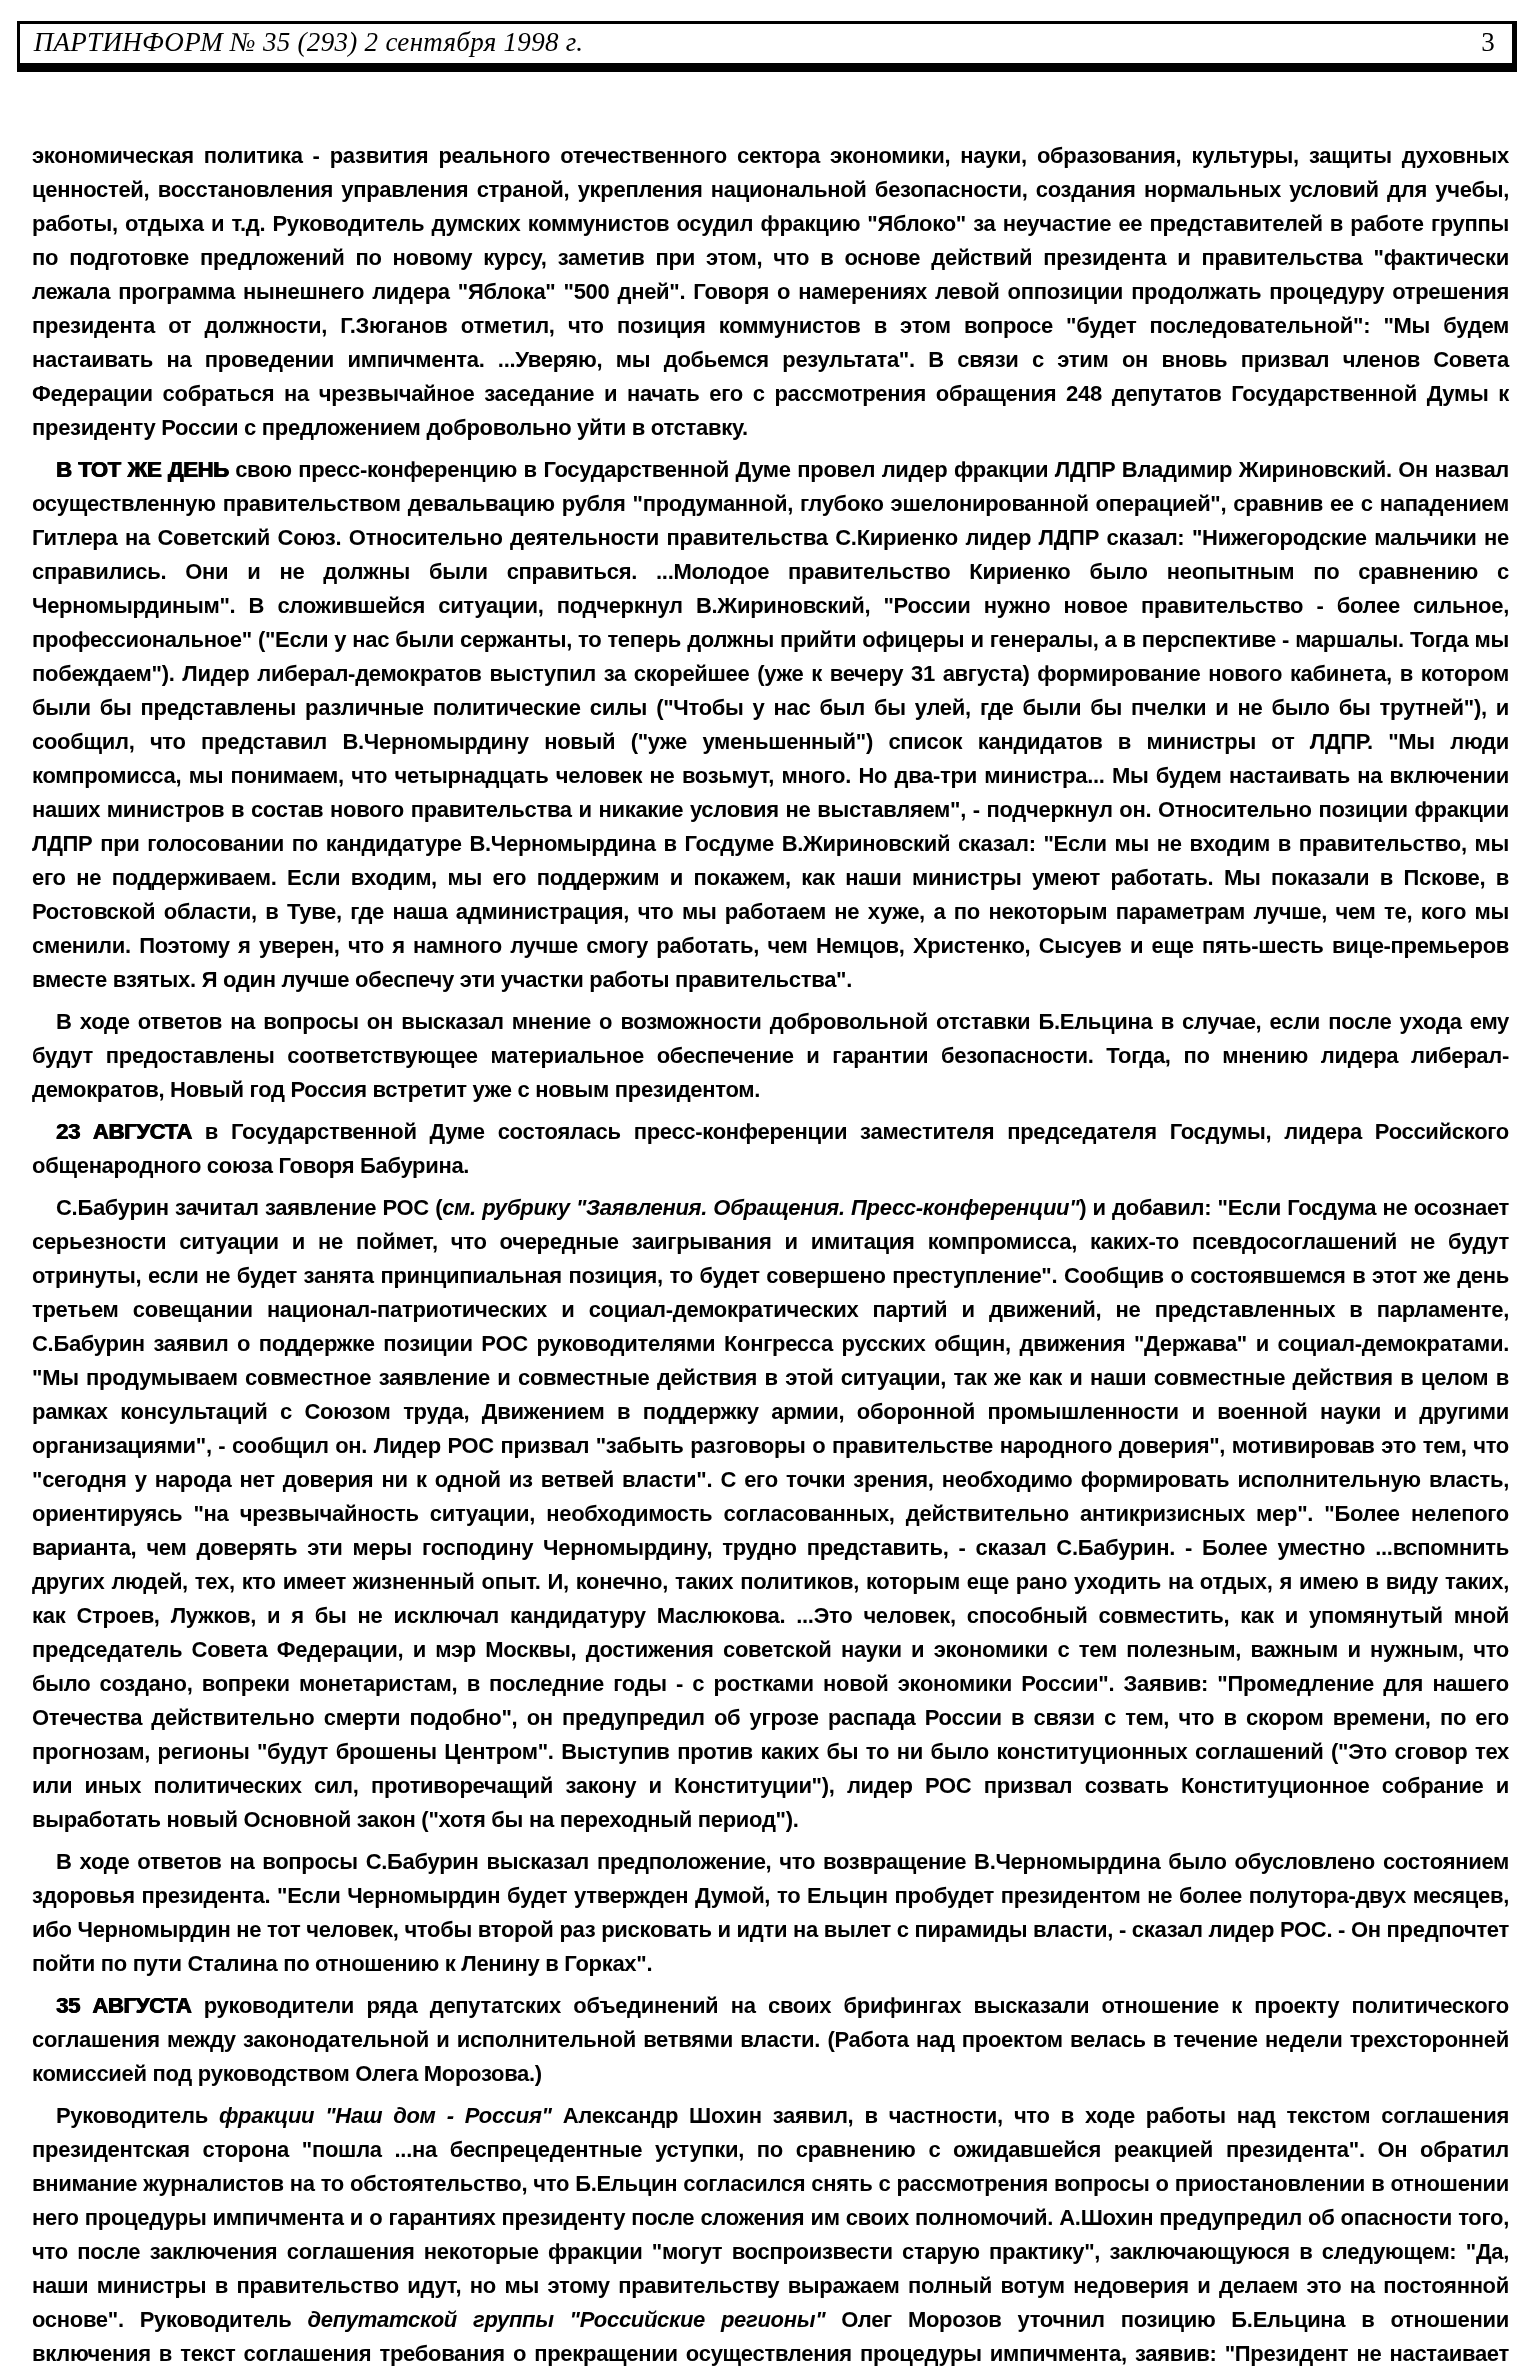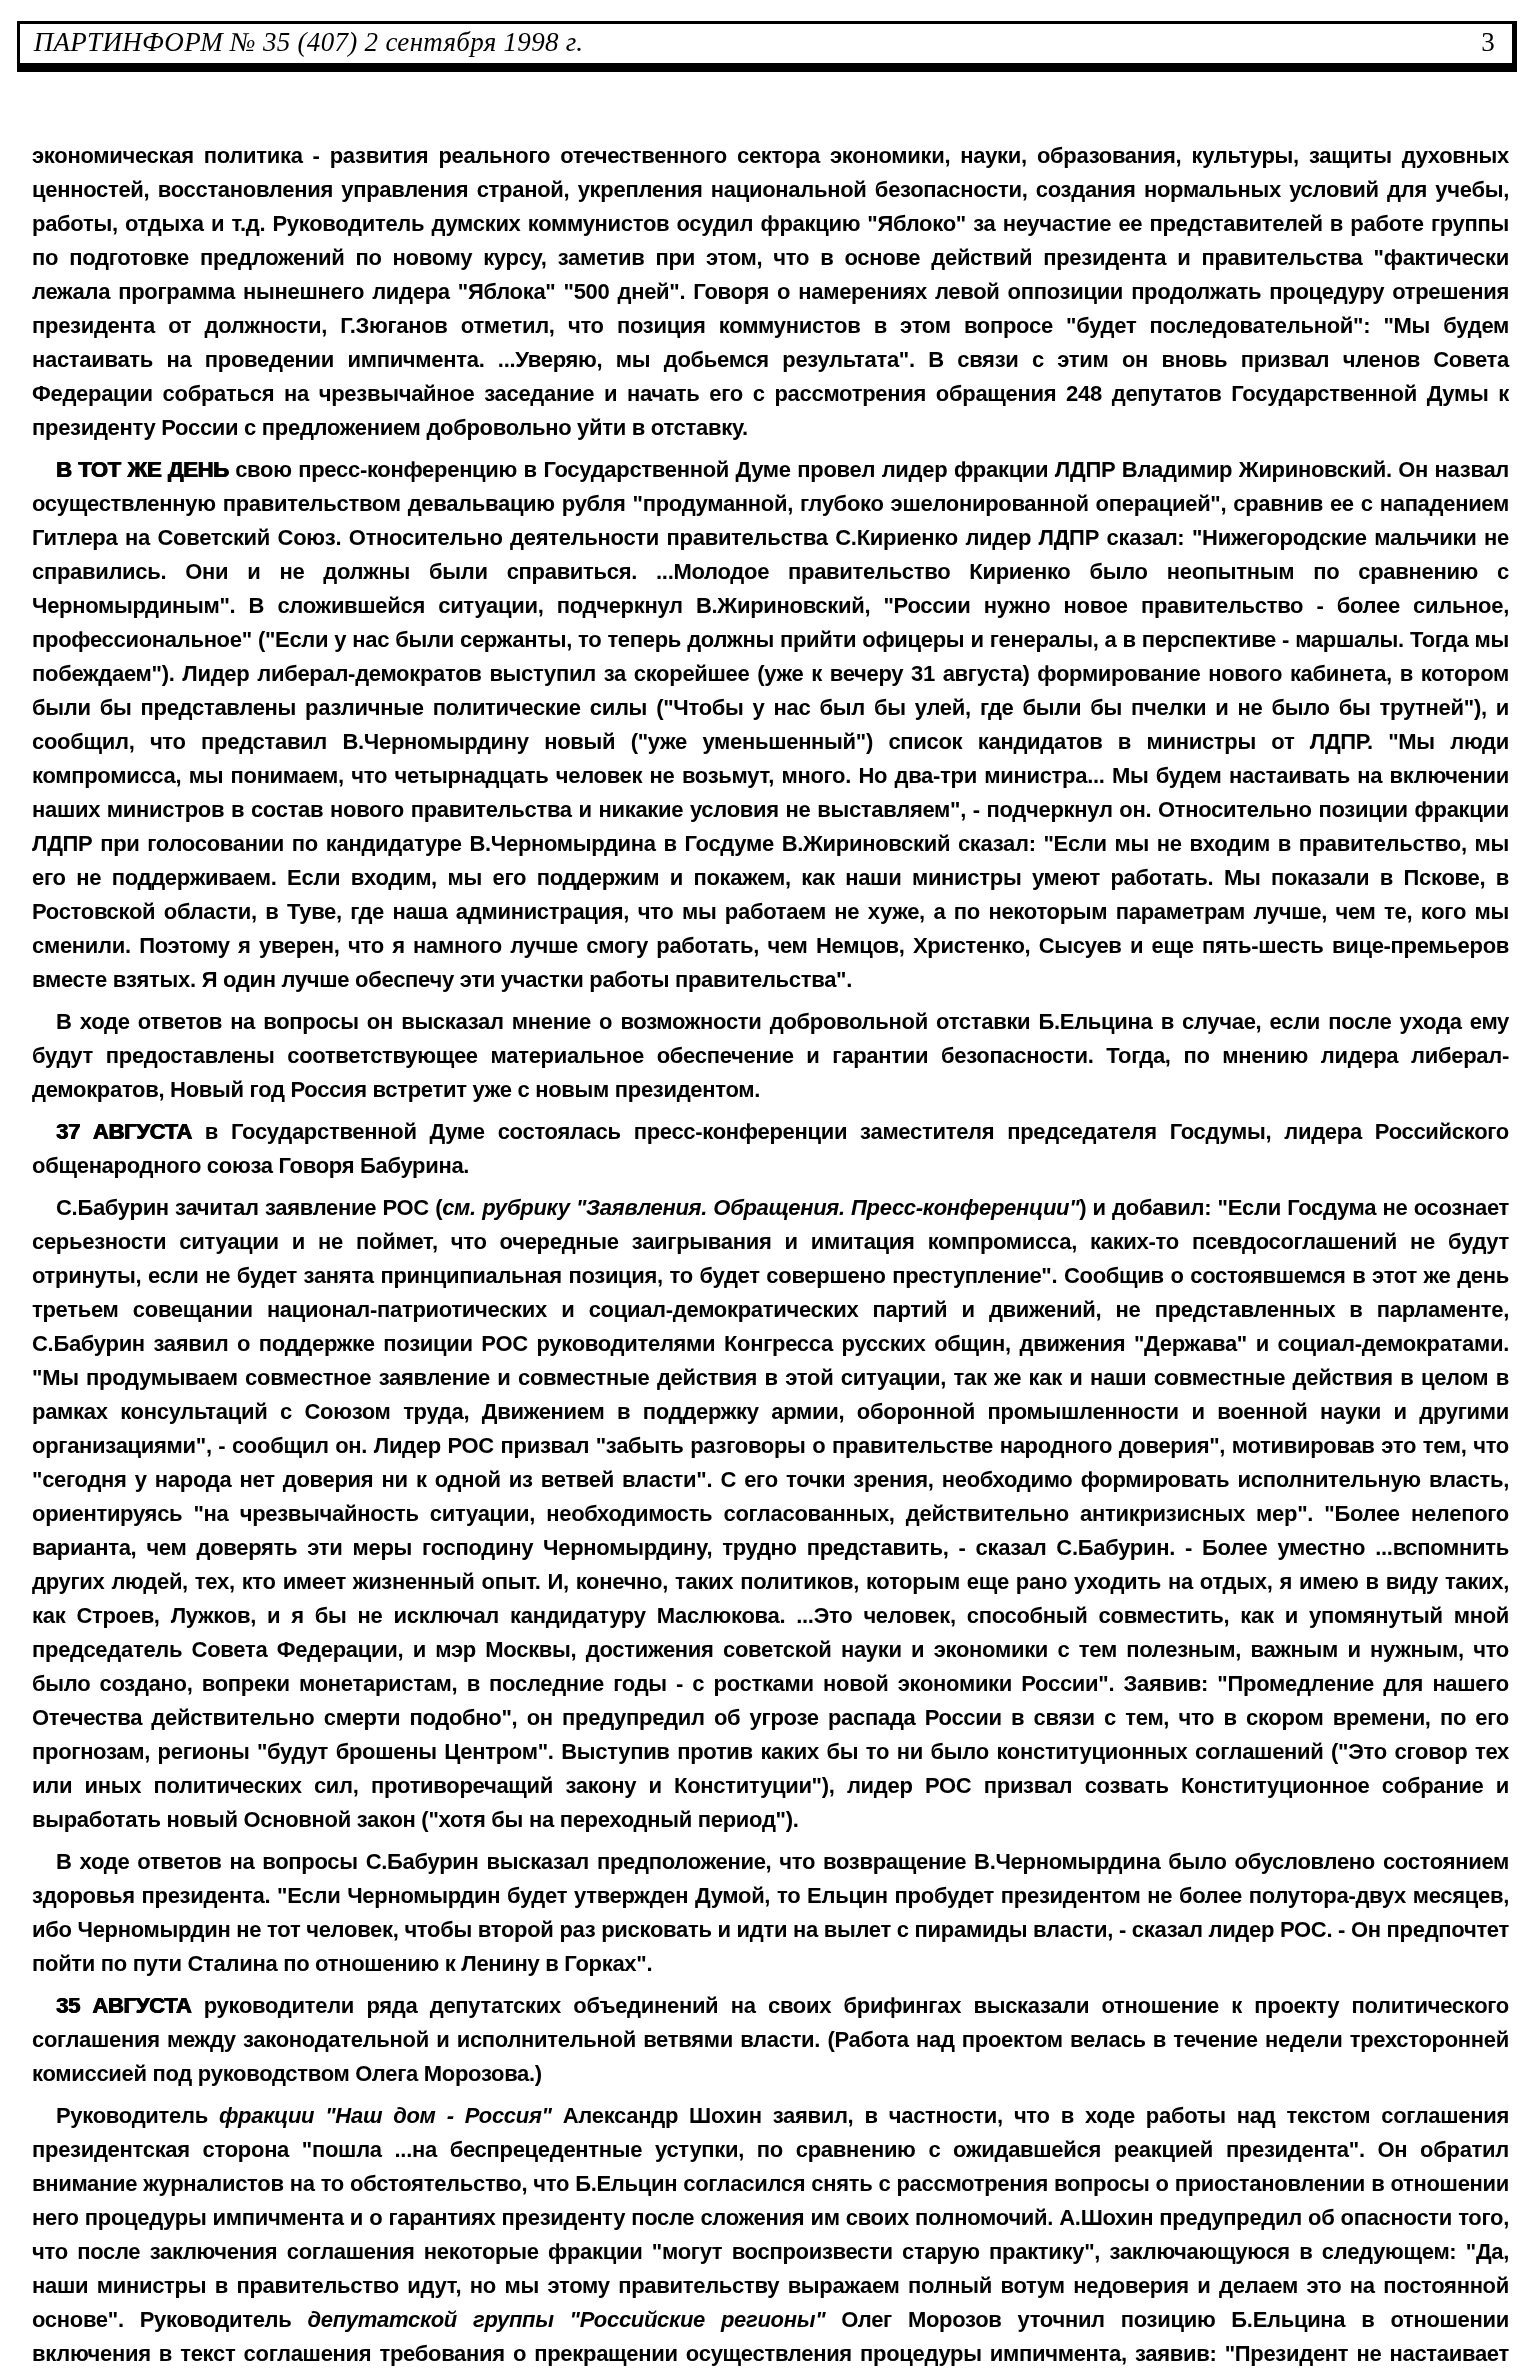--- a/index.html
+++ b/index.html
@@ -65,28 +65,28 @@
   }
   .seg-italic {
     font-style: italic;
   }
 </style>
 <title>ПАРТИНФОРМ № 35 (293) 2 сентября 1998 г.</title></head>
 <body>
 
 <div class="page">
   <header class="masthead">
-    <span class="masthead-title">ПАРТИНФОРМ № 35 (407) 2 сентября 1998 г.</span>
+    <span class="masthead-title">ПАРТИНФОРМ № 35 (293) 2 сентября 1998 г.</span>
     <span class="masthead-page">3</span>
   </header>
 
   <main class="body-text" id="paragraphs">
       <p class=""><span>экономическая политика - развития реального отечественного сектора экономики, науки, образования, культуры, защиты духовных ценностей, восстановления управления страной, укрепления национальной безопасности, создания нормальных условий для учебы, работы, отдыха и т.д. Руководитель думских коммунистов осудил фракцию "Яблоко" за неучастие ее представителей в работе группы по подготовке предложений по новому курсу, заметив при этом, что в основе действий президента и правительства "фактически лежала программа нынешнего лидера "Яблока" "500 дней". Говоря о намерениях левой оппозиции продолжать процедуру отрешения президента от должности, Г.Зюганов отметил, что позиция коммунистов в этом вопросе "будет последовательной": "Мы будем настаивать на проведении импичмента. ...Уверяю, мы добьемся результата". В связи с этим он вновь призвал членов Совета Федерации собраться на чрезвычайное заседание и начать его с рассмотрения обращения 248 депутатов Государственной Думы к президенту России с предложением добровольно уйти в отставку.</span></p>
       <p class="indent"><span class="seg-xbold">В ТОТ ЖЕ ДЕНЬ</span><span> свою пресс-конференцию в Государственной Думе провел лидер фракции ЛДПР Владимир Жириновский. Он назвал осуществленную правительством девальвацию рубля "продуманной, глубоко эшелонированной операцией", сравнив ее с нападением Гитлера на Советский Союз. Относительно деятельности правительства С.Кириенко лидер ЛДПР сказал: "Нижегородские мальчики не справились. Они и не должны были справиться. ...Молодое правительство Кириенко было неопытным по сравнению с Черномырдиным". В сложившейся ситуации, подчеркнул В.Жириновский, "России нужно новое правительство - более сильное, профессиональное" ("Если у нас были сержанты, то теперь должны прийти офицеры и генералы, а в перспективе - маршалы. Тогда мы побеждаем"). Лидер либерал-демократов выступил за скорейшее (уже к вечеру 31 августа) формирование нового кабинета, в котором были бы представлены различные политические силы ("Чтобы у нас был бы улей, где были бы пчелки и не было бы трутней"), и сообщил, что представил В.Черномырдину новый ("уже уменьшенный") список кандидатов в министры от ЛДПР. "Мы люди компромисса, мы понимаем, что четырнадцать человек не возьмут, много. Но два-три министра... Мы будем настаивать на включении наших министров в состав нового правительства и никакие условия не выставляем", - подчеркнул он. Относительно позиции фракции ЛДПР при голосовании по кандидатуре В.Черномырдина в Госдуме В.Жириновский сказал: "Если мы не входим в правительство, мы его не поддерживаем. Если входим, мы его поддержим и покажем, как наши министры умеют работать. Мы показали в Пскове, в Ростовской области, в Туве, где наша администрация, что мы работаем не хуже, а по некоторым параметрам лучше, чем те, кого мы сменили. Поэтому я уверен, что я намного лучше смогу работать, чем Немцов, Христенко, Сысуев и еще пять-шесть вице-премьеров вместе взятых. Я один лучше обеспечу эти участки работы правительства".</span></p>
       <p class="indent"><span>В ходе ответов на вопросы он высказал мнение о возможности добровольной отставки Б.Ельцина в случае, если после ухода ему будут предоставлены соответствующее материальное обеспечение и гарантии безопасности. Тогда, по мнению лидера либерал-демократов, Новый год Россия встретит уже с новым президентом.</span></p>
-      <p class="indent"><span class="seg-xbold">37 АВГУСТА</span><span> в Государственной Думе состоялась пресс-конференции заместителя председателя Госдумы, лидера Российского общенародного союза Говоря Бабурина.</span></p>
+      <p class="indent"><span class="seg-xbold">23 АВГУСТА</span><span> в Государственной Думе состоялась пресс-конференции заместителя председателя Госдумы, лидера Российского общенародного союза Говоря Бабурина.</span></p>
       <p class="indent"><span>С.Бабурин зачитал заявление РОС (</span><span class="seg-italic">см. рубрику "Заявления. Обращения. Пресс-конференции"</span><span>) и добавил: "Если Госдума не осознает серьезности ситуации и не поймет, что очередные заигрывания и имитация компромисса, каких-то псевдосоглашений не будут отринуты, если не будет занята принципиальная позиция, то будет совершено преступление". Сообщив о состоявшемся в этот же день третьем совещании национал-патриотических и социал-демократических партий и движений, не представленных в парламенте, С.Бабурин заявил о поддержке позиции РОС руководителями Конгресса русских общин, движения "Держава" и социал-демократами. "Мы продумываем совместное заявление и совместные действия в этой ситуации, так же как и наши совместные действия в целом в рамках консультаций с Союзом труда, Движением в поддержку армии, оборонной промышленности и военной науки и другими организациями", - сообщил он. Лидер РОС призвал "забыть разговоры о правительстве народного доверия", мотивировав это тем, что "сегодня у народа нет доверия ни к одной из ветвей власти". С его точки зрения, необходимо формировать исполнительную власть, ориентируясь "на чрезвычайность ситуации, необходимость согласованных, действительно антикризисных мер". "Более нелепого варианта, чем доверять эти меры господину Черномырдину, трудно представить, - сказал С.Бабурин. - Более уместно ...вспомнить других людей, тех, кто имеет жизненный опыт. И, конечно, таких политиков, которым еще рано уходить на отдых, я имею в виду таких, как Строев, Лужков, и я бы не исключал кандидатуру Маслюкова. ...Это человек, способный совместить, как и упомянутый мной председатель Совета Федерации, и мэр Москвы, достижения советской науки и экономики с тем полезным, важным и нужным, что было создано, вопреки монетаристам, в последние годы - с ростками новой экономики России". Заявив: "Промедление для нашего Отечества действительно смерти подобно", он предупредил об угрозе распада России в связи с тем, что в скором времени, по его прогнозам, регионы "будут брошены Центром". Выступив против каких бы то ни было конституционных соглашений ("Это сговор тех или иных политических сил, противоречащий закону и Конституции"), лидер РОС призвал созвать Конституционное собрание и выработать новый Основной закон ("хотя бы на переходный период").</span></p>
       <p class="indent"><span>В ходе ответов на вопросы С.Бабурин высказал предположение, что возвращение В.Черномырдина было обусловлено состоянием здоровья президента. "Если Черномырдин будет утвержден Думой, то Ельцин пробудет президентом не более полутора-двух месяцев, ибо Черномырдин не тот человек, чтобы второй раз рисковать и идти на вылет с пирамиды власти, - сказал лидер РОС. - Он предпочтет пойти по пути Сталина по отношению к Ленину в Горках".</span></p>
       <p class="indent"><span class="seg-xbold">35 АВГУСТА</span><span> руководители ряда депутатских объединений на своих брифингах высказали отношение к проекту политического соглашения между законодательной и исполнительной ветвями власти. (Работа над проектом велась в течение недели трехсторонней комиссией под руководством Олега Морозова.)</span></p>
       <p class="indent"><span>Руководитель </span><span class="seg-italic">фракции "Наш дом - Россия"</span><span> Александр Шохин заявил, в частности, что в ходе работы над текстом соглашения президентская сторона "пошла ...на беспрецедентные уступки, по сравнению с ожидавшейся реакцией президента". Он обратил внимание журналистов на то обстоятельство, что Б.Ельцин согласился снять с рассмотрения вопросы о приостановлении в отношении него процедуры импичмента и о гарантиях президенту после сложения им своих полномочий. А.Шохин предупредил об опасности того, что после заключения соглашения некоторые фракции "могут воспроизвести старую практику", заключающуюся в следующем: "Да, наши министры в правительство идут, но мы этому правительству выражаем полный вотум недоверия и делаем это на постоянной основе". Руководитель </span><span class="seg-italic">депутатской группы "Российские регионы"</span><span> Олег Морозов уточнил позицию Б.Ельцина в отношении включения в текст соглашения требования о прекращении осуществления процедуры импичмента, заявив: "Президент не настаивает на том, чтобы Дума прекращала эту процедуру, поскольку не посягает на ее конституционное право, и готов в этом случае отстаивать свои права, доказывать, что данная процедура не может</span></p>
     </main>
 </div>
 
 
 </body></html>

